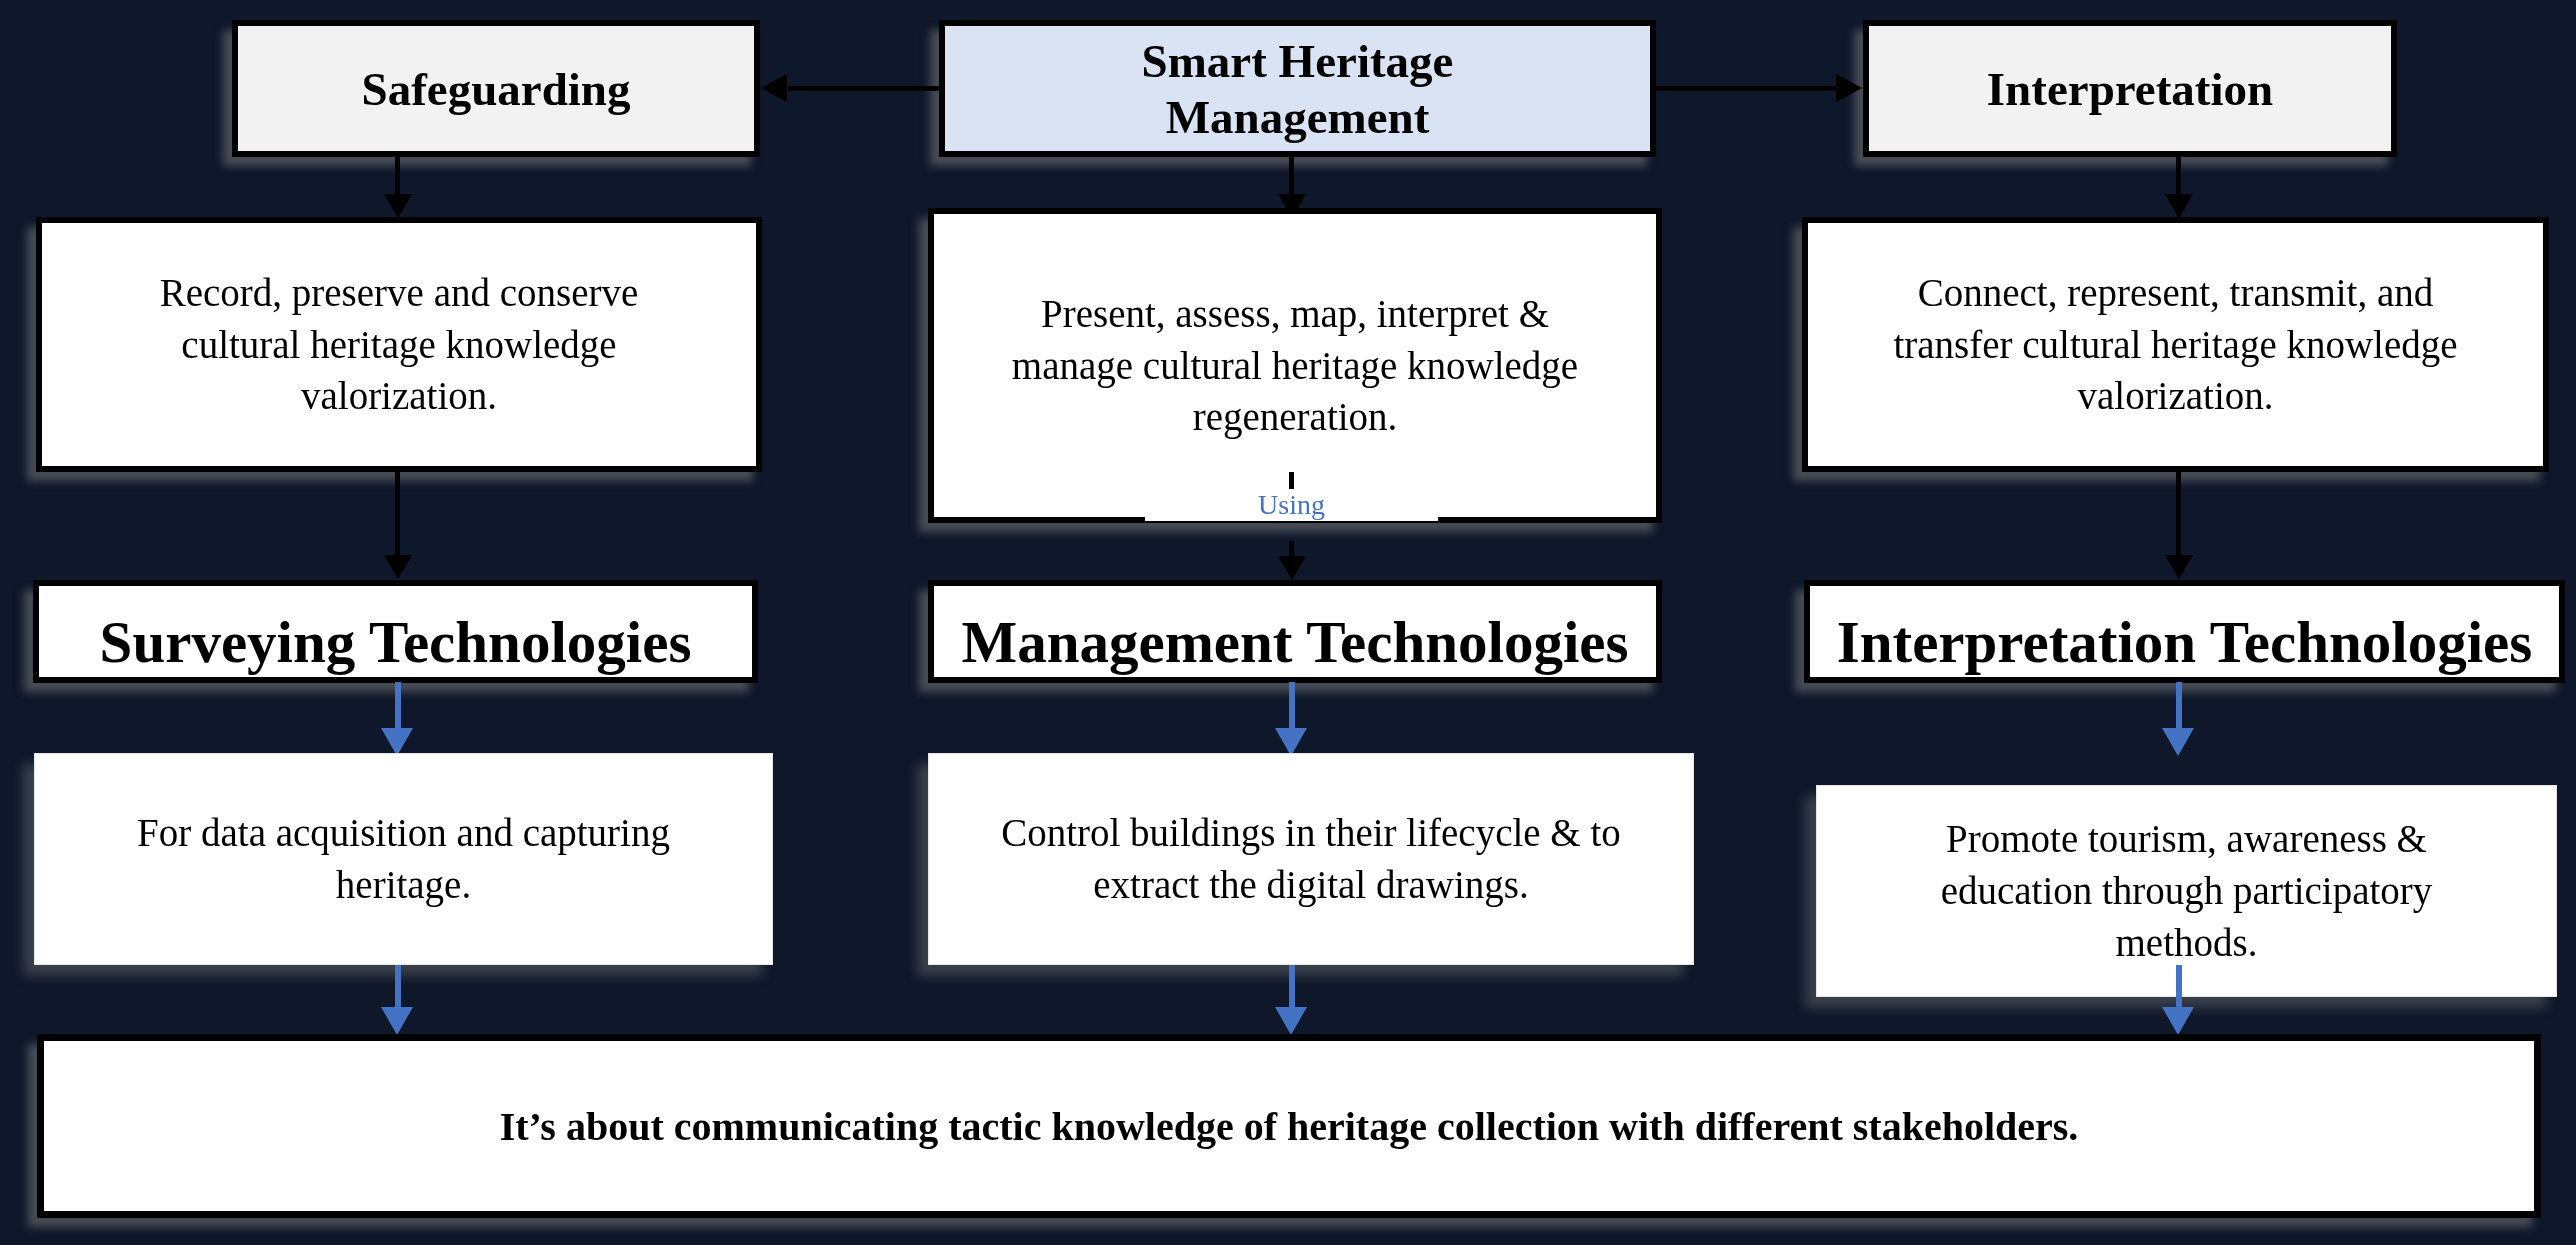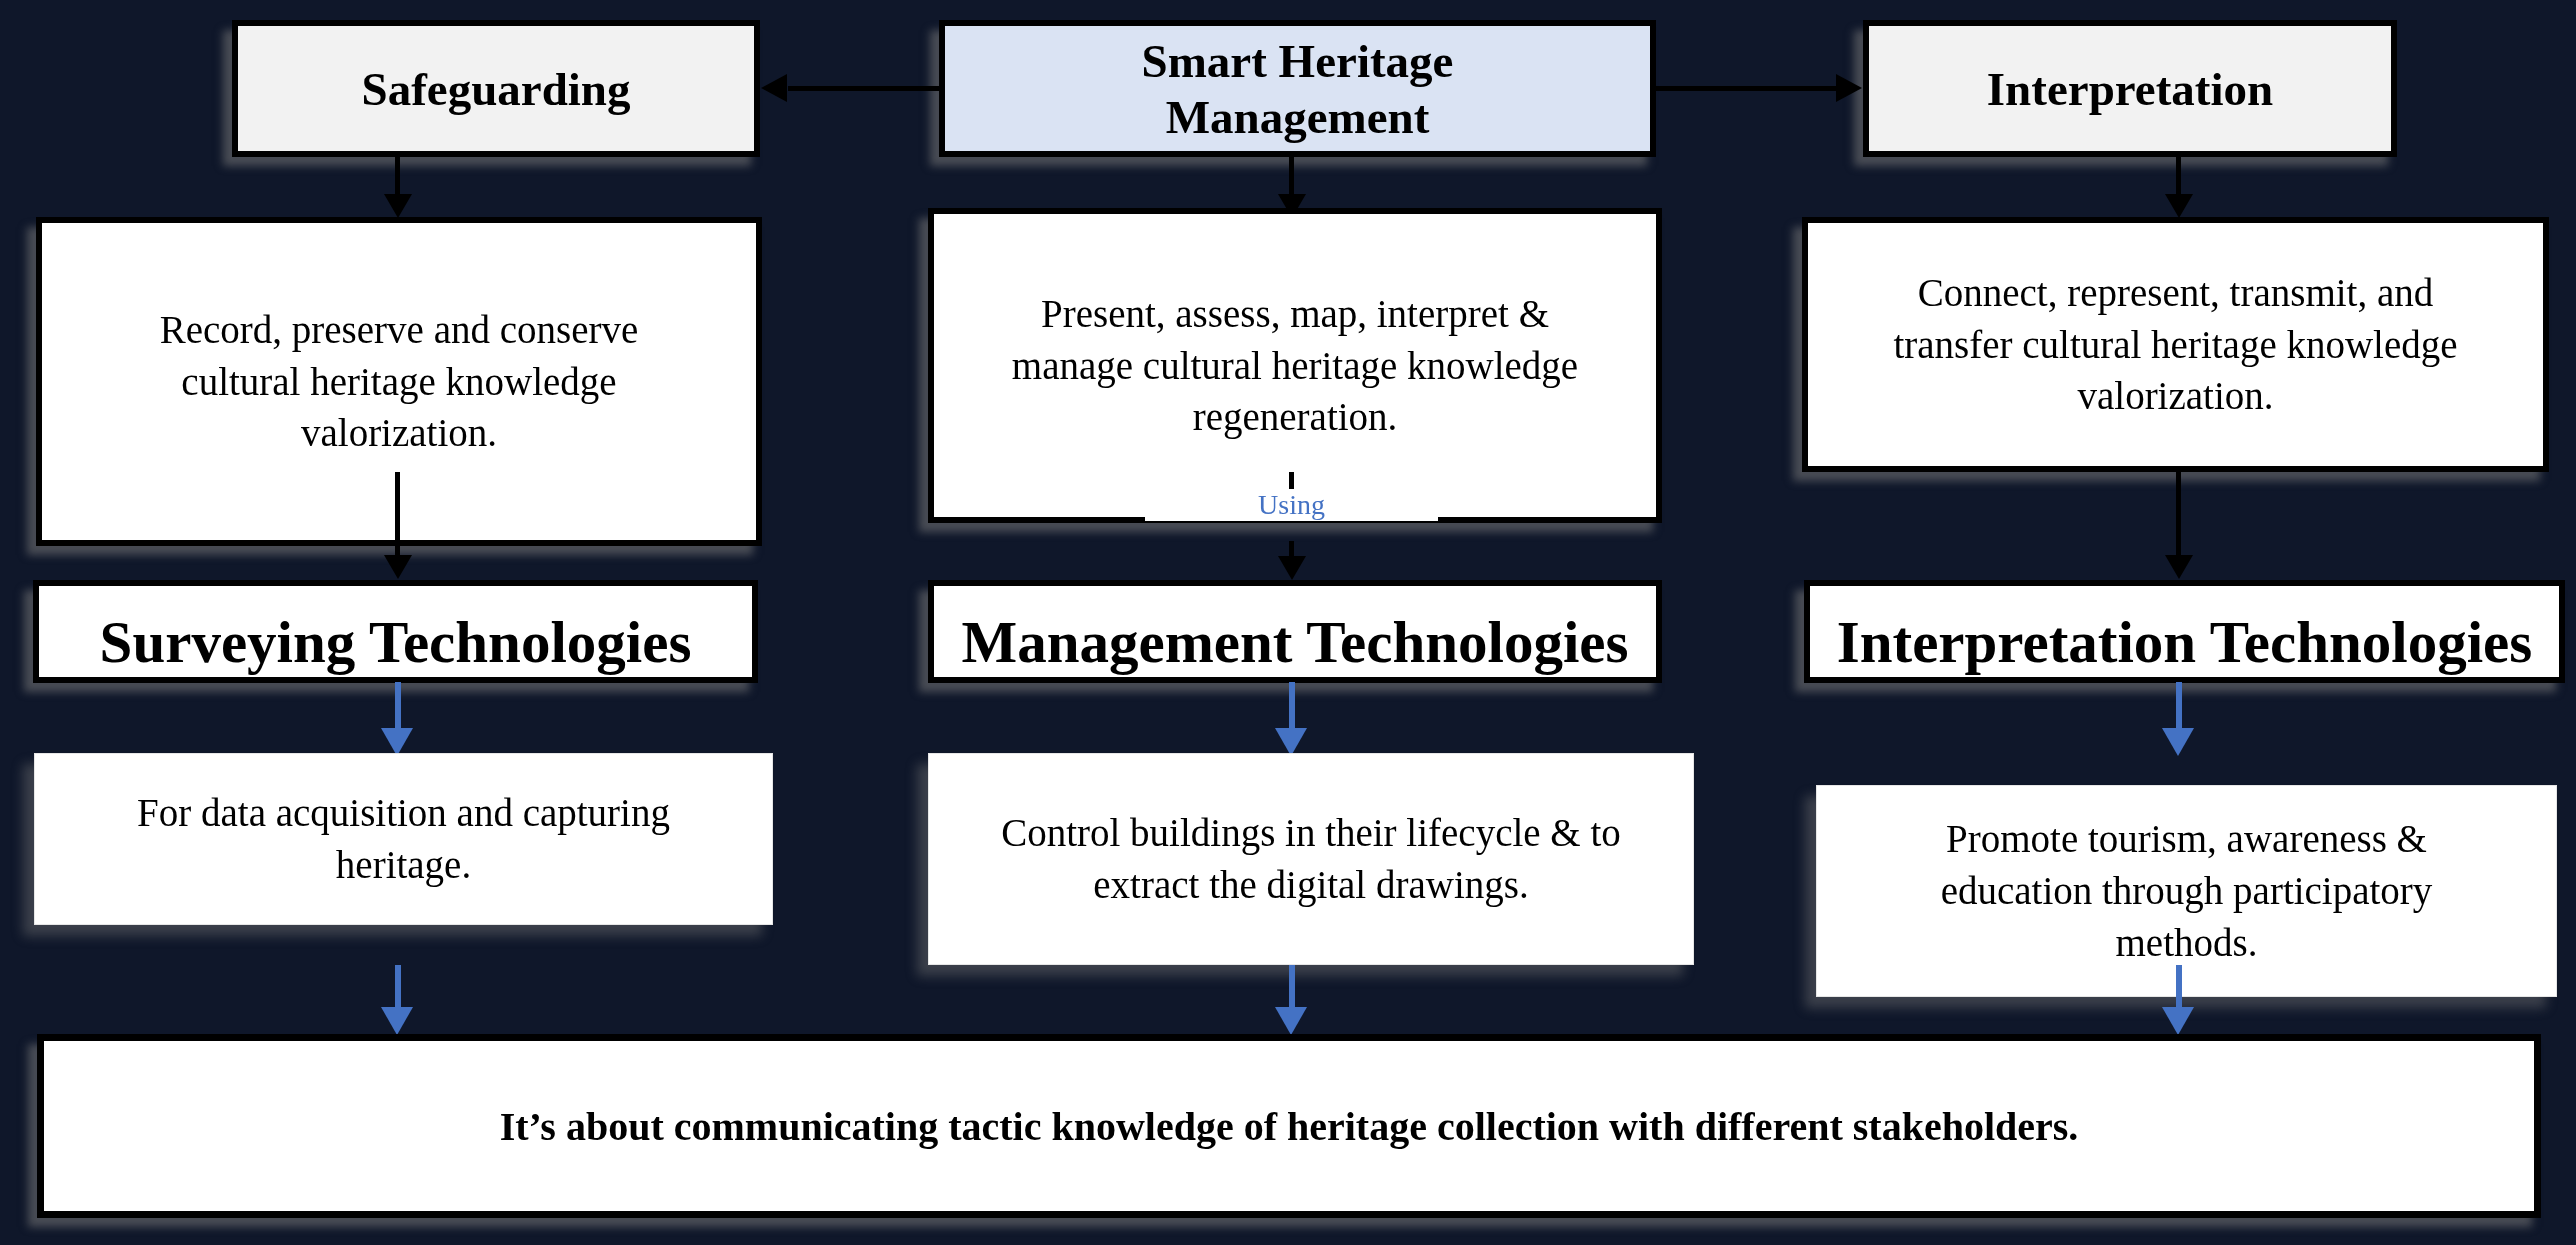--- a/index.html
+++ b/index.html
@@ -97,21 +97,21 @@
 
   <div class="vline" style="left:395px;top:157px;height:37px;"></div>
   <div class="head-down" style="left:384px;top:194px;"></div>
 
   <div class="vline" style="left:1289px;top:157px;height:37px;"></div>
   <div class="head-down" style="left:1278px;top:194px;"></div>
 
   <div class="vline" style="left:2176px;top:157px;height:37px;"></div>
   <div class="head-down" style="left:2165px;top:194px;"></div>
 
-  <div class="node bordered desc-node" style="left:36px;top:217px;width:726px;height:329px;">
+  <div class="node bordered desc-node" style="left:36px;top:217px;width:726px;height:255px;">
     <span>Record, preserve and conserve cultural heritage knowledge valorization.</span>
   </div>
 
   <div class="node bordered desc-node" style="left:928px;top:208px;width:734px;height:315px;">
     <span>Present, assess, map, interpret &amp; manage cultural heritage knowledge regeneration.</span>
   </div>
 
   <div class="node bordered desc-node" style="left:1802px;top:217px;width:747px;height:255px;">
     <span>Connect, represent, transmit, and transfer cultural heritage knowledge valorization.</span>
   </div>
@@ -141,21 +141,21 @@
 
   <div class="vline blue" style="left:395px;top:682px;height:47px;"></div>
   <div class="head-down blue" style="left:381px;top:728px;"></div>
 
   <div class="vline blue" style="left:1289px;top:682px;height:47px;"></div>
   <div class="head-down blue" style="left:1275px;top:728px;"></div>
 
   <div class="vline blue" style="left:2176px;top:682px;height:47px;"></div>
   <div class="head-down blue" style="left:2162px;top:728px;"></div>
 
-  <div class="node light-node" style="left:34px;top:753px;width:739px;height:172px;">
+  <div class="node light-node" style="left:34px;top:753px;width:739px;height:212px;">
     <span>For data acquisition and capturing heritage.</span>
   </div>
 
   <div class="node light-node" style="left:928px;top:753px;width:766px;height:212px;">
     <span>Control buildings in their lifecycle &amp; to extract the digital drawings.</span>
   </div>
 
   <div class="node light-node" style="left:1816px;top:753px;width:741px;height:212px;margin-top:32px;">
     <span>Promote tourism, awareness &amp; education through participatory methods.</span>
   </div>

